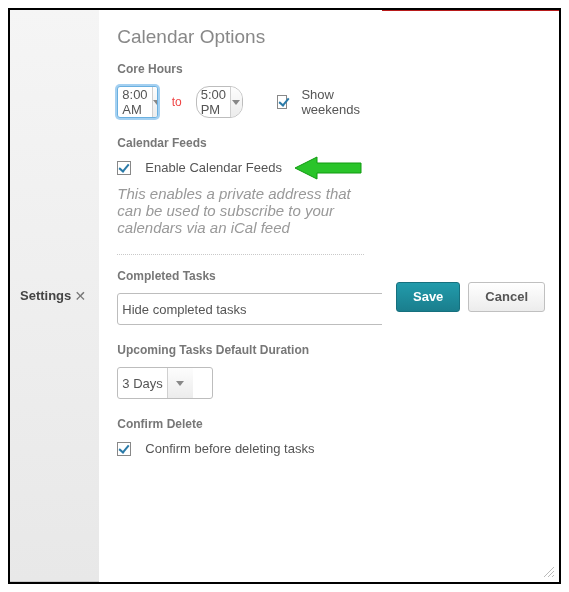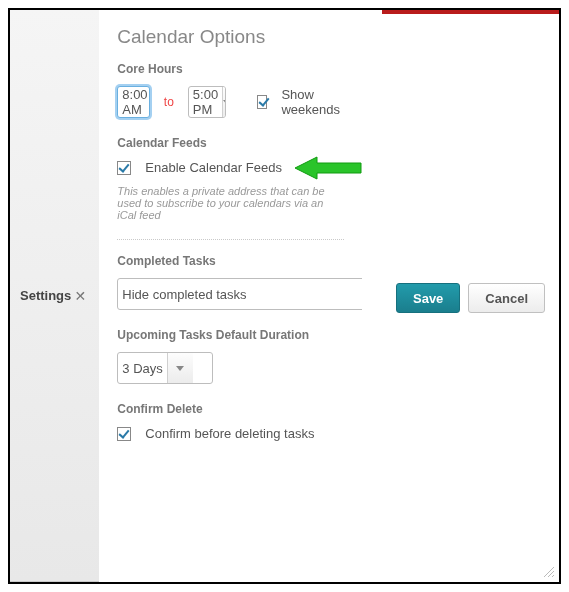--- a/index.html
+++ b/index.html
@@ -119,37 +119,36 @@
     position: absolute;
     left: 3px; top: 0px;
     width: 4px; height: 8px;
     border: solid #2a7aa8;
     border-width: 0 2px 2px 0;
     transform: rotate(40deg);
   }
   .hint {
     font-style: italic;
     color: #999;
-    font-size: 11px;
+    font-size: 15px;
     margin-top: 10px;
   }
   .divider {
     border: none;
     border-top: 1px dotted #c9c9c9;
     margin: 18px 0 14px 0;
   }
   .block { margin-bottom: 18px; }
   .footer {
-    border-top: 4px solid #b91c1c;
+    border-top: 1px solid #b91c1c;
     padding: 10px 14px;
     display: flex;
     align-items: center;
     gap: 8px;
     position: relative;
-    margin-left: 20px;
   }
   .btn {
     height: 30px;
     padding: 0 16px;
     border-radius: 3px;
     font-size: 13px;
     font-weight: bold;
     cursor: pointer;
     display: inline-flex;
     align-items: center;
@@ -194,21 +193,21 @@
     <div class="section-label">Core Hours</div>
 
     <div class="row">
       <div class="select-field highlight" style="width:106px;">
         <span class="value">8:00 AM</span>
         <span class="dd-btn">
             <span class="caret-down"></span>
           </span>
       </div>
       <span class="to-text">to</span>
-      <div class="select-field" style="width:124px;">
+      <div class="select-field" style="width:124px;border-radius:13px;">
         <span class="value">5:00 PM</span>
         <span class="dd-btn">
             <span class="caret-down"></span>
           </span>
       </div>
       <div style="width:40px;"></div>
       <div class="check-row">
         <span class="checkbox checked"></span>
         <span>Show weekends</span>
       </div>

